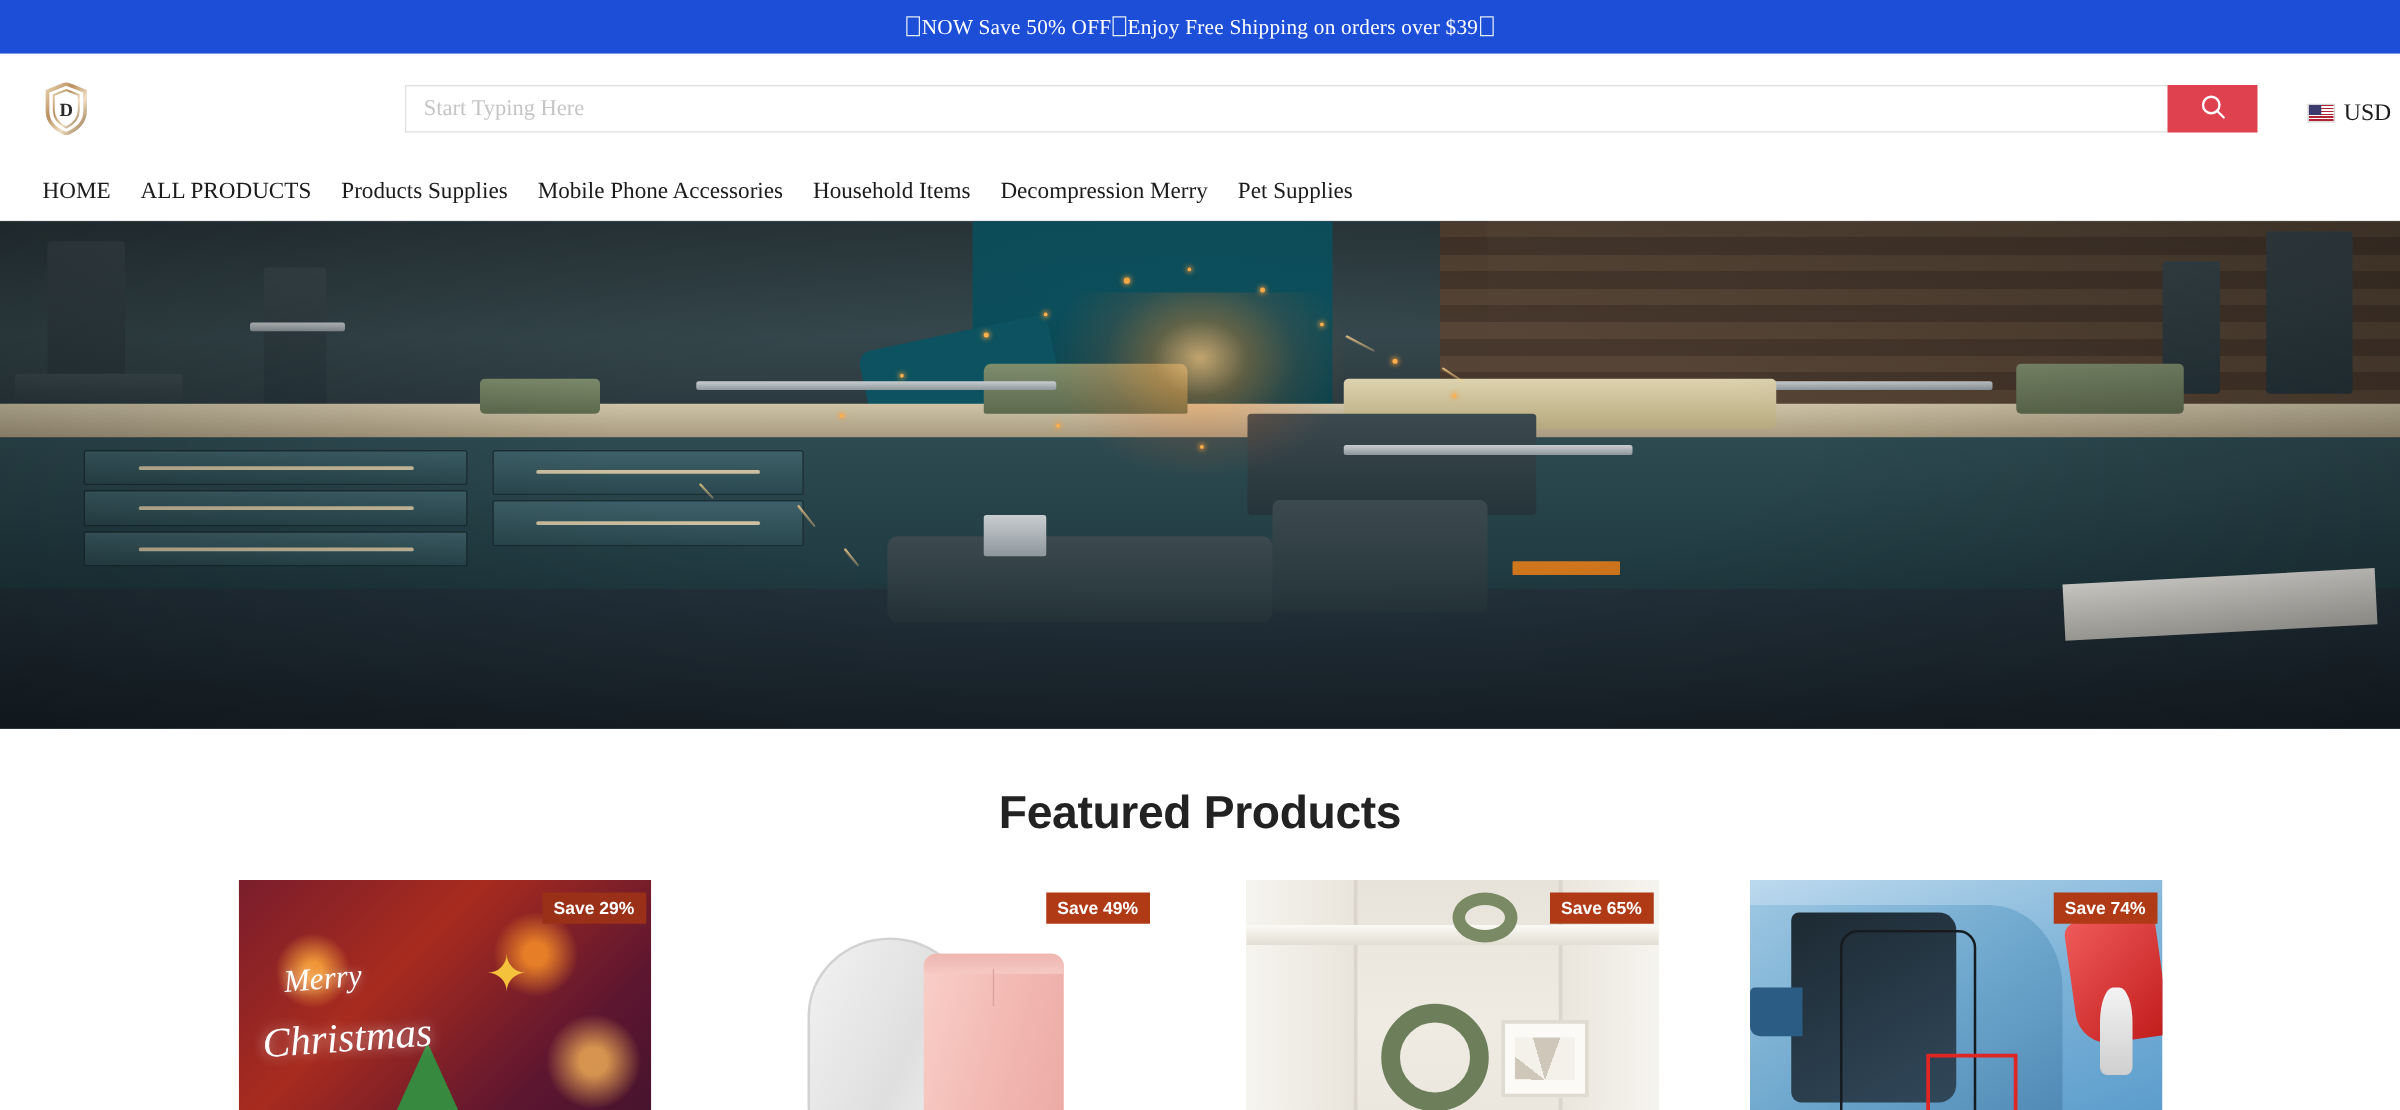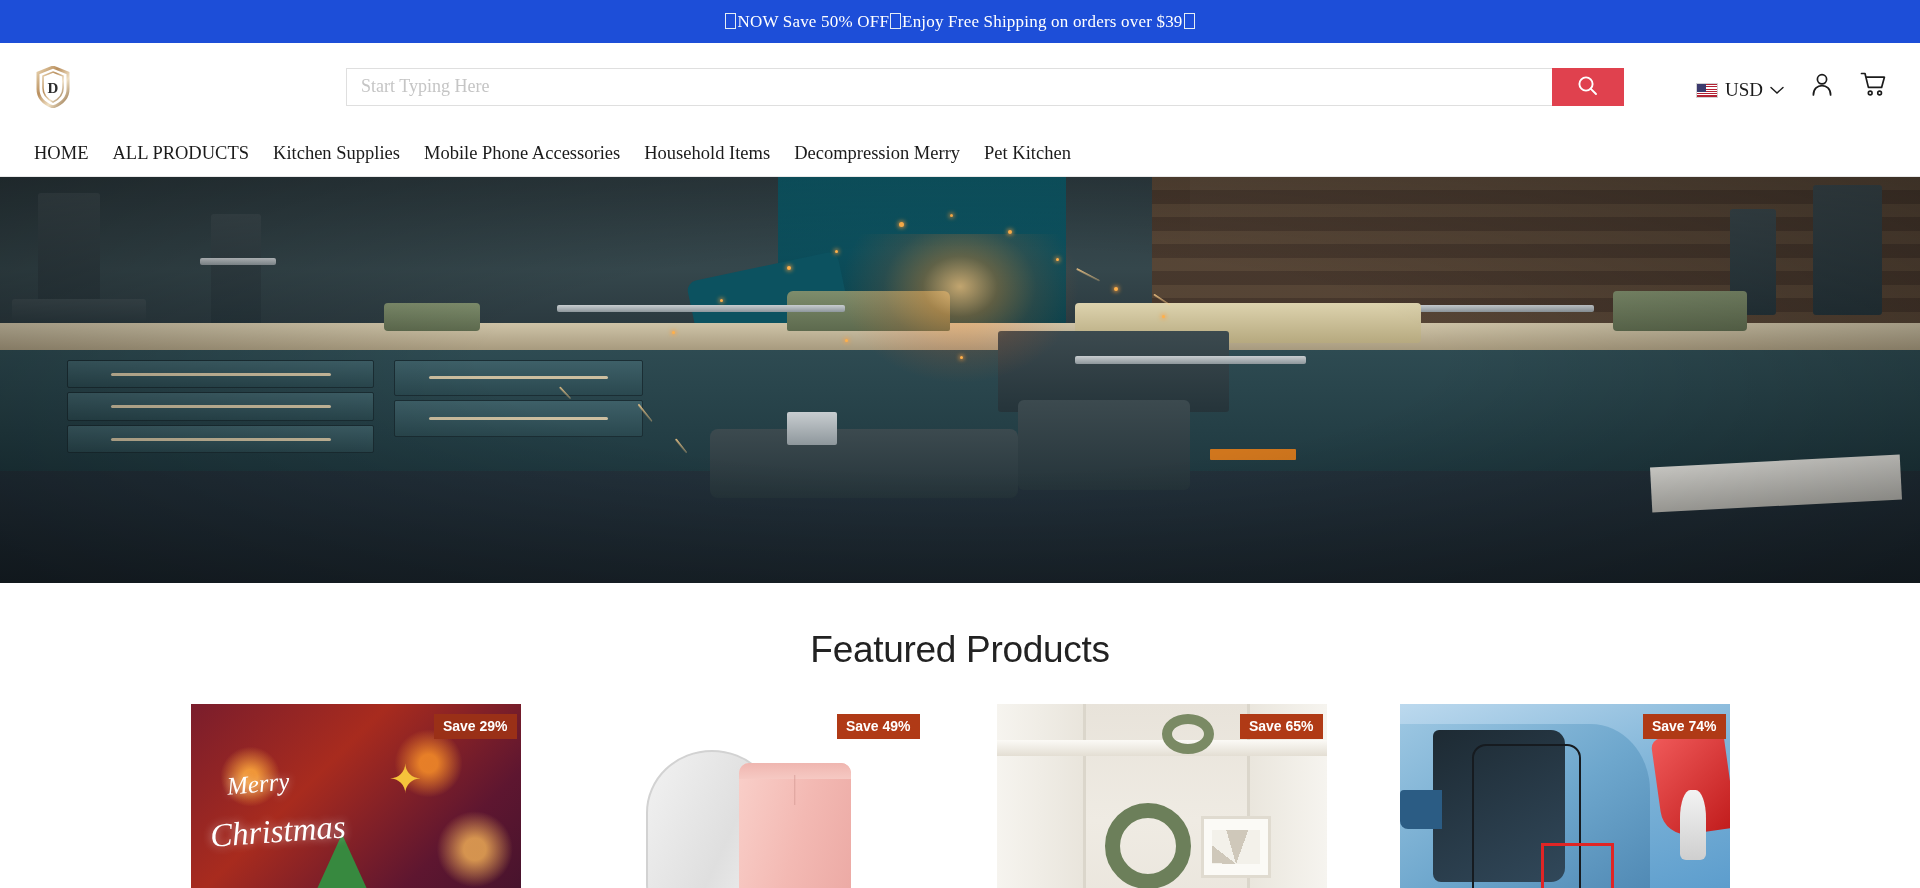--- a/index.html
+++ b/index.html
@@ -79,22 +79,23 @@
   
   .search-wrap {
     flex: 1;
     display: flex;
     justify-content: center;
     align-items: center;
     padding-left: 38px;
   }
   .search-group {
     display: flex;
-    width: 1278px;
+    width: 1482px;
     height: 38px;
+    margin-left: 10px;
   }
   .search-input {
     flex: 1;
     height: 38px;
     border: 1px solid #dfdfdf;
     border-right: none;
     background: #fff;
     padding: 0 14px;
     font-family: "Liberation Serif", serif;
     font-size: 18px;
@@ -277,21 +278,21 @@
   }
 
   
   .featured {
     background: #ffffff;
     padding-top: 46px;
   }
   .featured-title {
     text-align: center;
     font-family: "Liberation Sans", sans-serif;
-    font-weight: normal;
+    font-weight: bold;
     font-size: 37px;
     color: #222222;
     letter-spacing: -0.3px;
   }
   .products-row {
     display: flex;
     justify-content: center;
     gap: 73px;
     margin-top: 33px;
     padding: 0 265px;
@@ -556,25 +557,25 @@
           <circle cx="19.6" cy="21" r="1.9" fill="none" stroke="#1b1b1b" stroke-width="1.6"></circle>
         </svg>
       </span>
     </span>
   </div>
 </div>
 
 <div class="nav">
   <div class="nav-item">HOME</div>
   <div class="nav-item">ALL PRODUCTS</div>
-  <div class="nav-item">Kitchen Supplies</div>
+  <div class="nav-item">Products Supplies</div>
   <div class="nav-item">Mobile Phone Accessories</div>
   <div class="nav-item">Household Items</div>
   <div class="nav-item">Decompression Merry</div>
-  <div class="nav-item">Pet Kitchen</div>
+  <div class="nav-item">Pet Supplies</div>
 </div>
 
 <div class="hero">
   <div class="hero-img">
     <div class="hero-bg-base"></div>
     <div class="wall-dark"></div>
     <div class="wall-wood"></div>
 
     <div class="worker"></div>
     <div class="worker-arm"></div>

